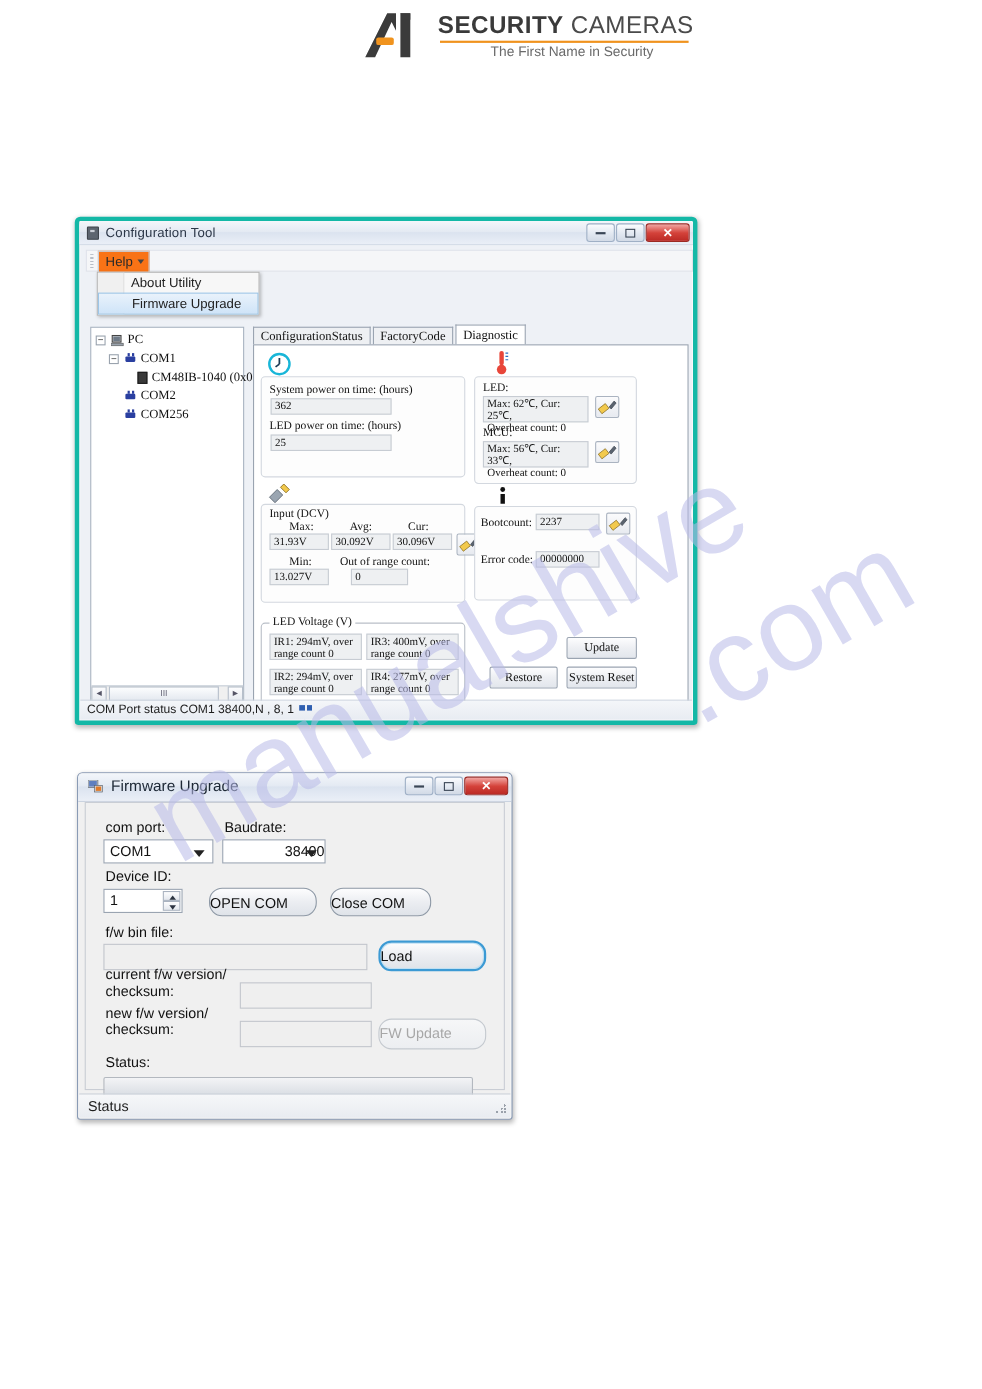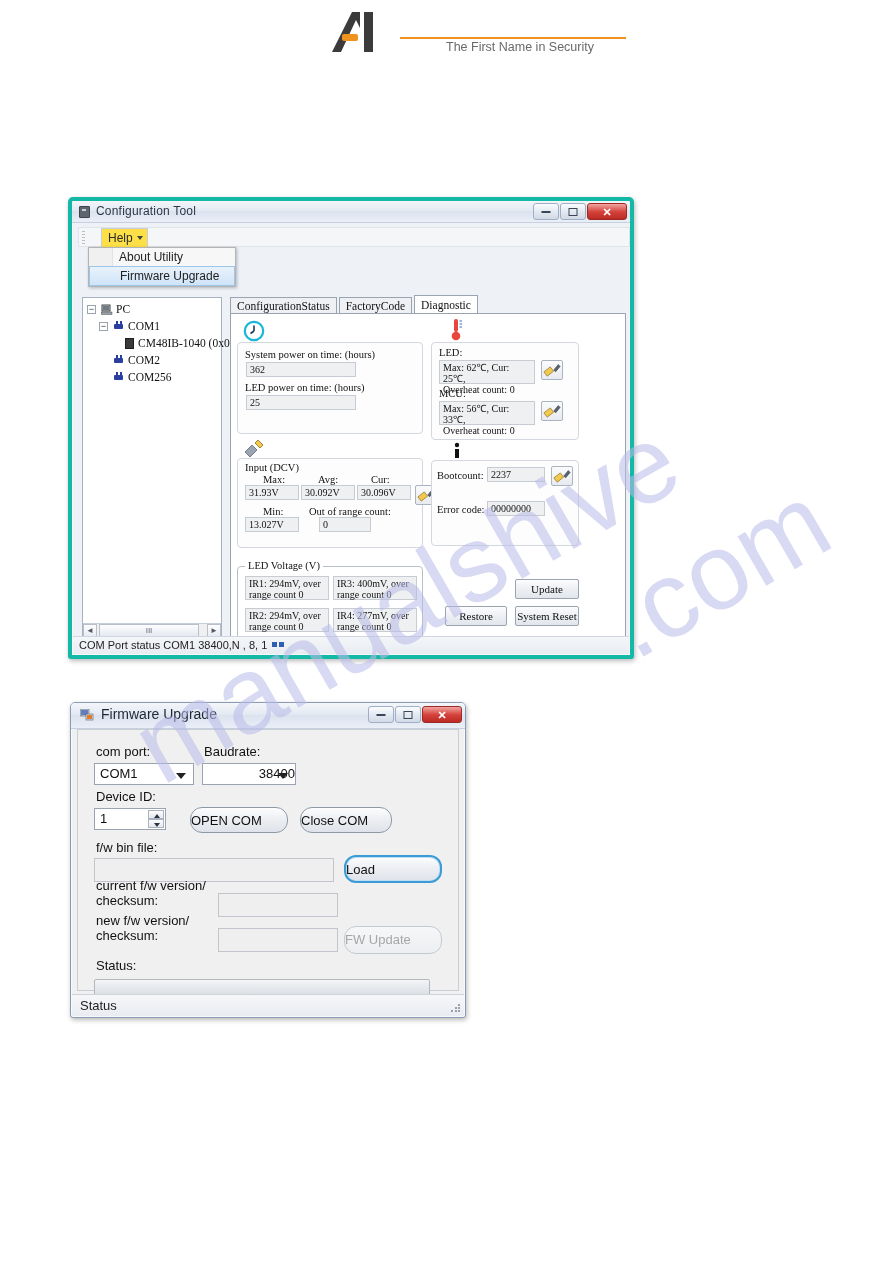--- a/index.html
+++ b/index.html
@@ -74,21 +74,21 @@
 
   .cfg-body { position:absolute; left:0; top:22px; right:0; bottom:0; }
 
   
   .menustrip { position:absolute; left:6px; top:4px; width:552px; height:20px;
                background:#f5f6f8; border:1px solid #dfe3ea; }
   .menu-grip { position:absolute; left:3px; top:3px; width:3px; height:14px;
                background-image:repeating-linear-gradient(to bottom,#b9bec7 0 1px,transparent 1px 3px); }
   .menu-help { position:absolute; left:10px; top:0px; height:36px; padding:2px 14px 0 6px;
                font-family:"Liberation Sans", sans-serif; font-size:12px; color:#2a2a2a;
-               background:#fde047; border:1px solid #c8ced8; border-bottom-color:#f5f6f8;margin-left:12px; }
+               background:#f97316; border:1px solid #c8ced8; border-bottom-color:#f5f6f8; }
   .menu-help .caret{ position:absolute; right:4px; top:7px; width:0;height:0;
                border-left:3px solid transparent;border-right:3px solid transparent;border-top:4px solid #444;}
 
   
   .dropdown { position:absolute; left:16px; top:24px; width:148px;
               background:#f7f7f7; border:1px solid #b4b4b4; box-shadow:1px 1px 3px rgba(0,0,0,.25); z-index:6;}
   .dd-item { height:18px; line-height:18px; padding-left:30px; font-family:"Liberation Sans", sans-serif;
              font-size:12px; color:#222; position:relative;}
   .dd-item.sel { background:linear-gradient(to bottom,#e9f2fb,#cfe4f8); border:1px solid #9dc6e8;
                  height:20px; line-height:18px; margin:0; }
@@ -198,20 +198,23 @@
   <div class="wm-text wm2">.com</div>
 </div>
 
 <div id="logo">
   <svg class="logo-mark" viewBox="0 0 62 44">
     <path d="M22 2 L2 42 L11 42 L26 10 L30 18 L30 2 Z" fill="#3b3b3b"></path>
     <path d="M34 2 L34 42 L43 42 L43 2 L34 2 Z" fill="#3b3b3b"></path>
     <path d="M34 2 L43 2 L43 8 L38 8 Z" fill="#3b3b3b"></path>
     <rect x="12" y="24" width="16" height="7" rx="2" fill="#f0931e"></rect>
   </svg>
+  <div class="logo-title">
+    <b>SECURITY</b><span>&nbsp;</span><span class="light">CAMERAS</span>
+  </div>
   <div class="logo-rule"></div>
   <div class="logo-sub">The First Name in Security</div>
 </div>
 
 <div id="cfgwin">
 
   <div class="titlebar">
     <div class="tb-icon"></div>
     <div class="tb-title">Configuration Tool</div>
     <div class="tb-btns">

